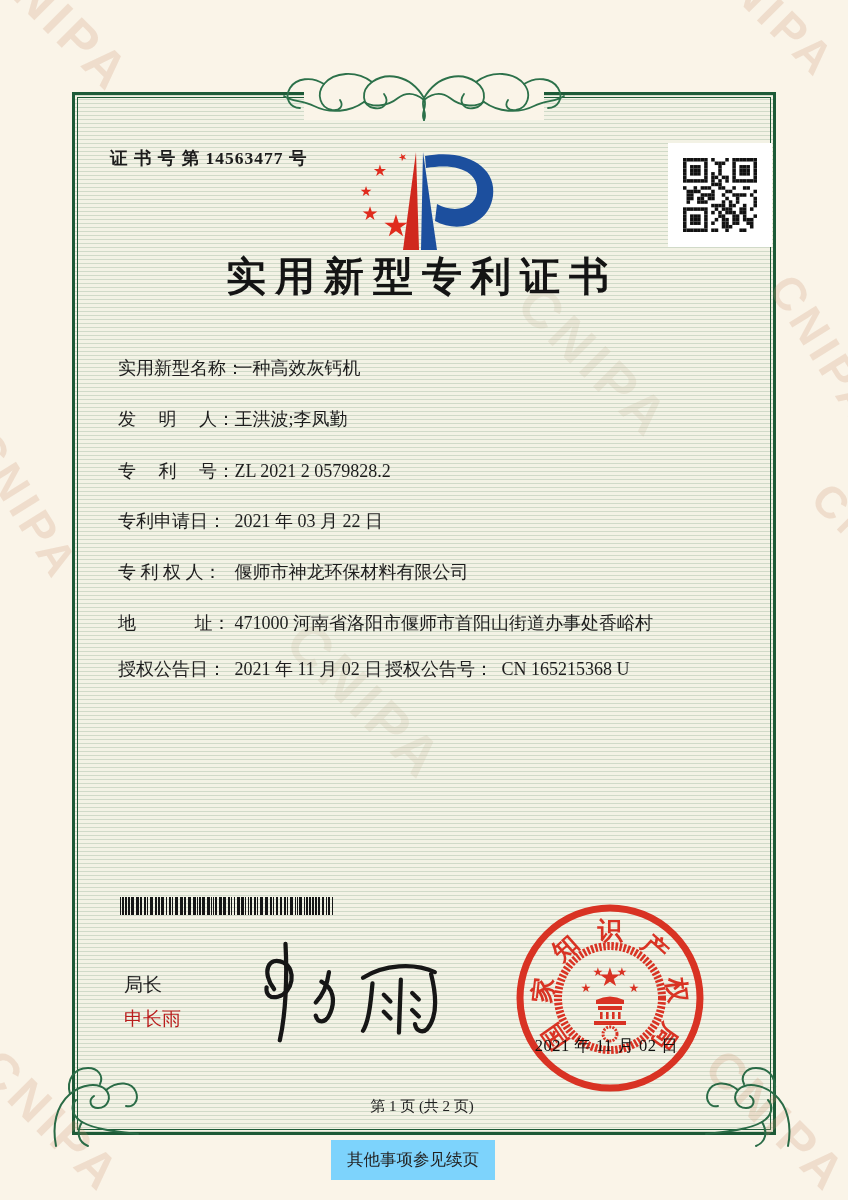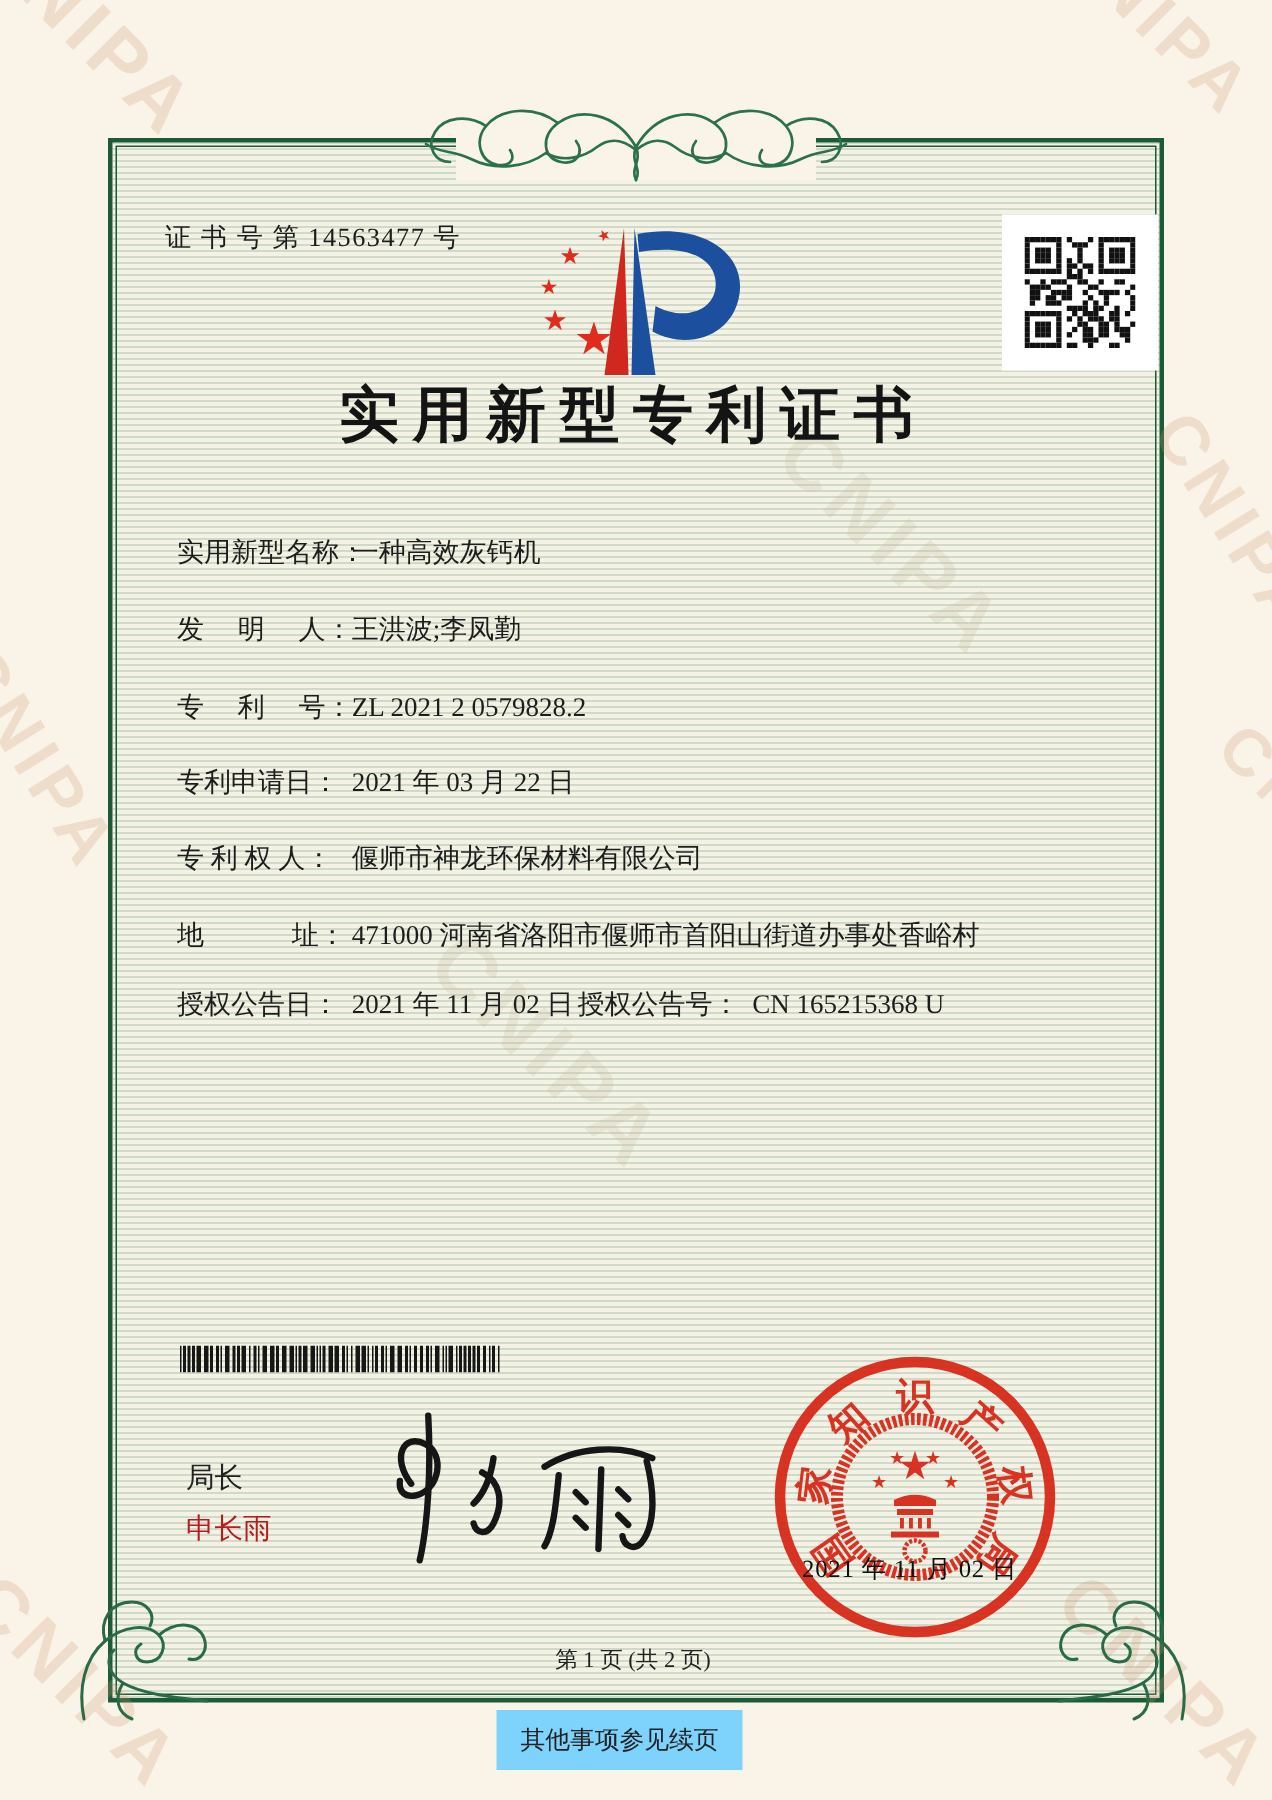--- a/index.html
+++ b/index.html
@@ -25,21 +25,21 @@
   .wm2{left:688px; top:-16px; font-size:46px; transform:rotate(45deg);}
   .wm3{left:742px; top:322px; font-size:46px; transform:rotate(58deg);}
   .wm4{left:-58px; top:478px; font-size:46px; transform:rotate(58deg);}
   .wm5{left:796px; top:522px; font-size:44px; transform:rotate(45deg);}
   .wm6{left:268px; top:668px; font-size:56px; transform:rotate(45deg);}
   .wm9{left:500px; top:330px; font-size:54px; transform:rotate(45deg);}
   .wm7{left:688px; top:1092px; font-size:50px; transform:rotate(45deg);}
   .wm8{left:-38px; top:1092px; font-size:50px; transform:rotate(45deg);}
   .orn{position:absolute; z-index:3;}
   
-  .cert-no{position:absolute; z-index:4; left:110px; top:146px; font-size:17.5px; letter-spacing:1px; color:#1c1c1c;}
+  .cert-no{position:absolute; z-index:4; left:110px; top:146px; font-size:17.5px; letter-spacing:1px; color:#1c1c1c;font-weight:bold;}
   .logo{position:absolute; z-index:4; left:356px; top:146px;}
   .qr-box{position:absolute; z-index:4; left:668px; top:143px; width:104px; height:104px;
           background:#fff; display:flex; align-items:center; justify-content:center;}
   .title{position:absolute; z-index:4; left:72px; top:249px; width:700px; text-align:center;
          font-size:40px; font-weight:600; letter-spacing:9px; color:#141414;}
   
   .row{position:absolute; z-index:4; left:118px; font-size:18px; white-space:nowrap; color:#1d1d1d;}
   .lbl{display:inline-block; width:112px;}
   .pair2{position:absolute; left:267px; top:0; white-space:nowrap;}
   .r1{top:356px}.r2{top:407px}.r3{top:459px}.r4{top:509px}.r5{top:560px}.r6{top:611px}.r7{top:657px}

